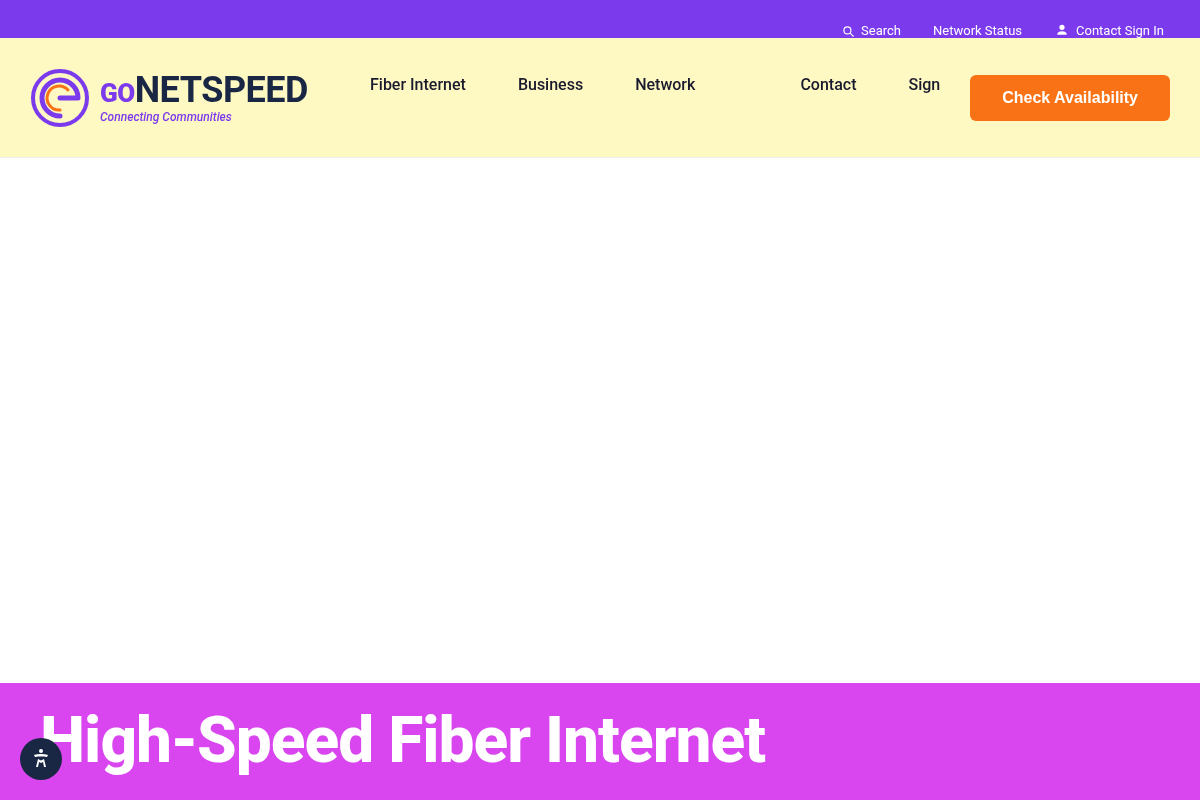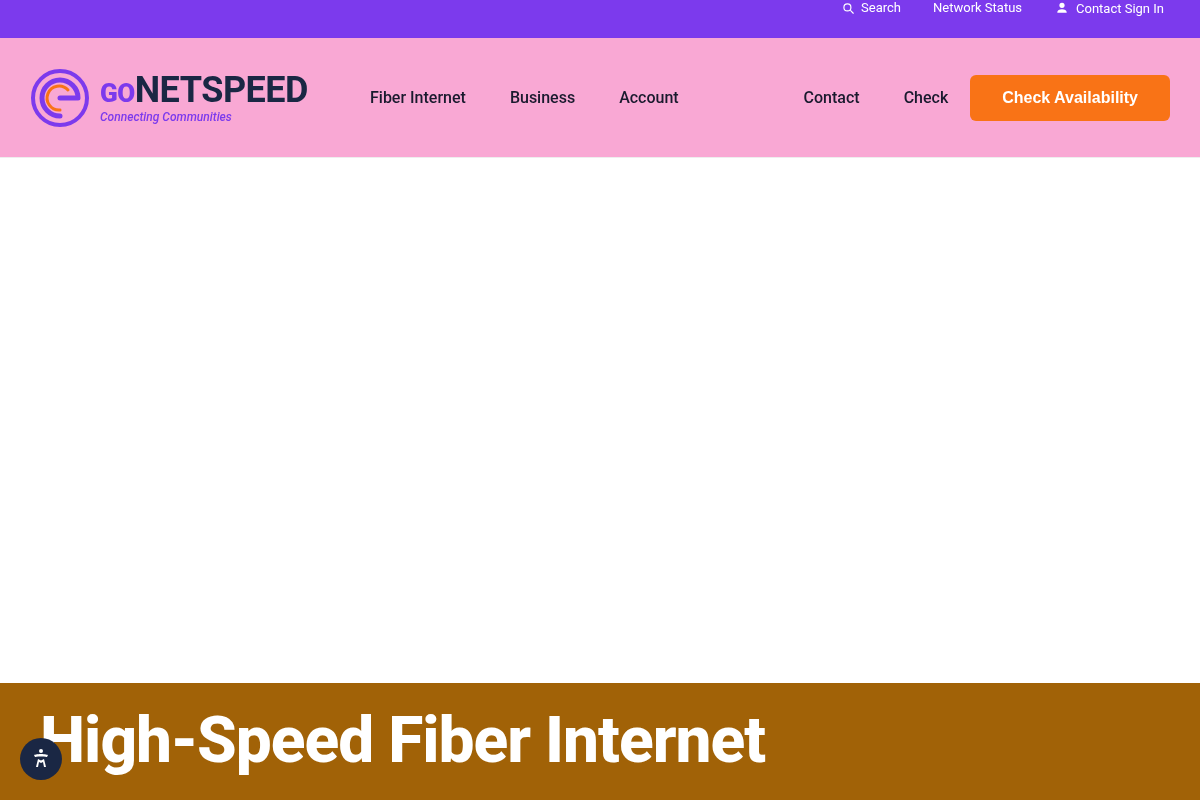--- a/index.html
+++ b/index.html
@@ -14,21 +14,21 @@
       height: 800px;
       overflow: hidden;
       position: relative;
     }
 
     
     .top-bar {
       background-color: #7c3aed;
       height: 38px;
       display: flex;
-      align-items: flex-start;
+      align-items: flex-end;
       justify-content: flex-end;
       padding: 0 20px;
       gap: 0;
     }
 
     .top-bar-item {
       color: white;
       font-size: 13px;
       display: flex;
       align-items: center;
@@ -45,21 +45,21 @@
     }
 
     .account-icon-svg {
       width: 16px;
       height: 16px;
       fill: white;
     }
 
     
     .main-nav {
-      background-color: #f9a8d4;
+      background-color: #fef9c3;
       height: 120px;
       display: flex;
       align-items: center;
       padding: 0 30px;
       border-bottom: 1px solid #eee;
       box-shadow: 0 2px 4px rgba(0,0,0,0.05);
     }
 
     .logo-container {
       display: flex;
@@ -71,22 +71,21 @@
 
     
     .logo-icon {
       width: 60px;
       height: 60px;
       position: relative;
     }
 
     .nav-links {
       display: flex;
-      align-items: center;
-      gap: 0;
+      gap: 8px;
       flex: 1;
     }
 
     .nav-link {
       color: #1a1a2e;
       font-size: 16px;
       font-weight: 500;
       padding: 0 22px;
       cursor: pointer;
       text-decoration: none;
@@ -111,21 +110,21 @@
 
     
     .hero-area {
       background-color: white;
       height: 525px;
       width: 100%;
     }
 
     
     .dark-section {
-      background-color: #a16207;
+      background-color: #d946ef;
       height: 117px;
       display: flex;
       align-items: center;
       padding: 0 40px;
       position: relative;
     }
 
     .hero-heading {
       color: white;
       font-size: 64px;
@@ -230,26 +229,26 @@
         <span class="logo-go">GO</span>
         <span class="logo-netspeed">NETSPEED</span>
       </div>
       <span class="logo-tagline">Connecting Communities</span>
     </div>
   </div>
 
   <div class="nav-links">
     <a class="nav-link">Fiber Internet</a>
     <a class="nav-link">Business</a>
-    <a class="nav-link">Account</a>
+    <a class="nav-link">Network</a>
 
     <div class="nav-spacer"></div>
 
     <a class="nav-link">Contact</a>
-    <a class="nav-link">Check</a>
+    <a class="nav-link">Sign</a>
 
     <button class="check-availability-btn">Check Availability</button>
   </div>
 </nav>
 
 <div class="hero-area"></div>
 
 <div class="dark-section">
   <h1 class="hero-heading">High-Speed Fiber Internet</h1>
 </div>

